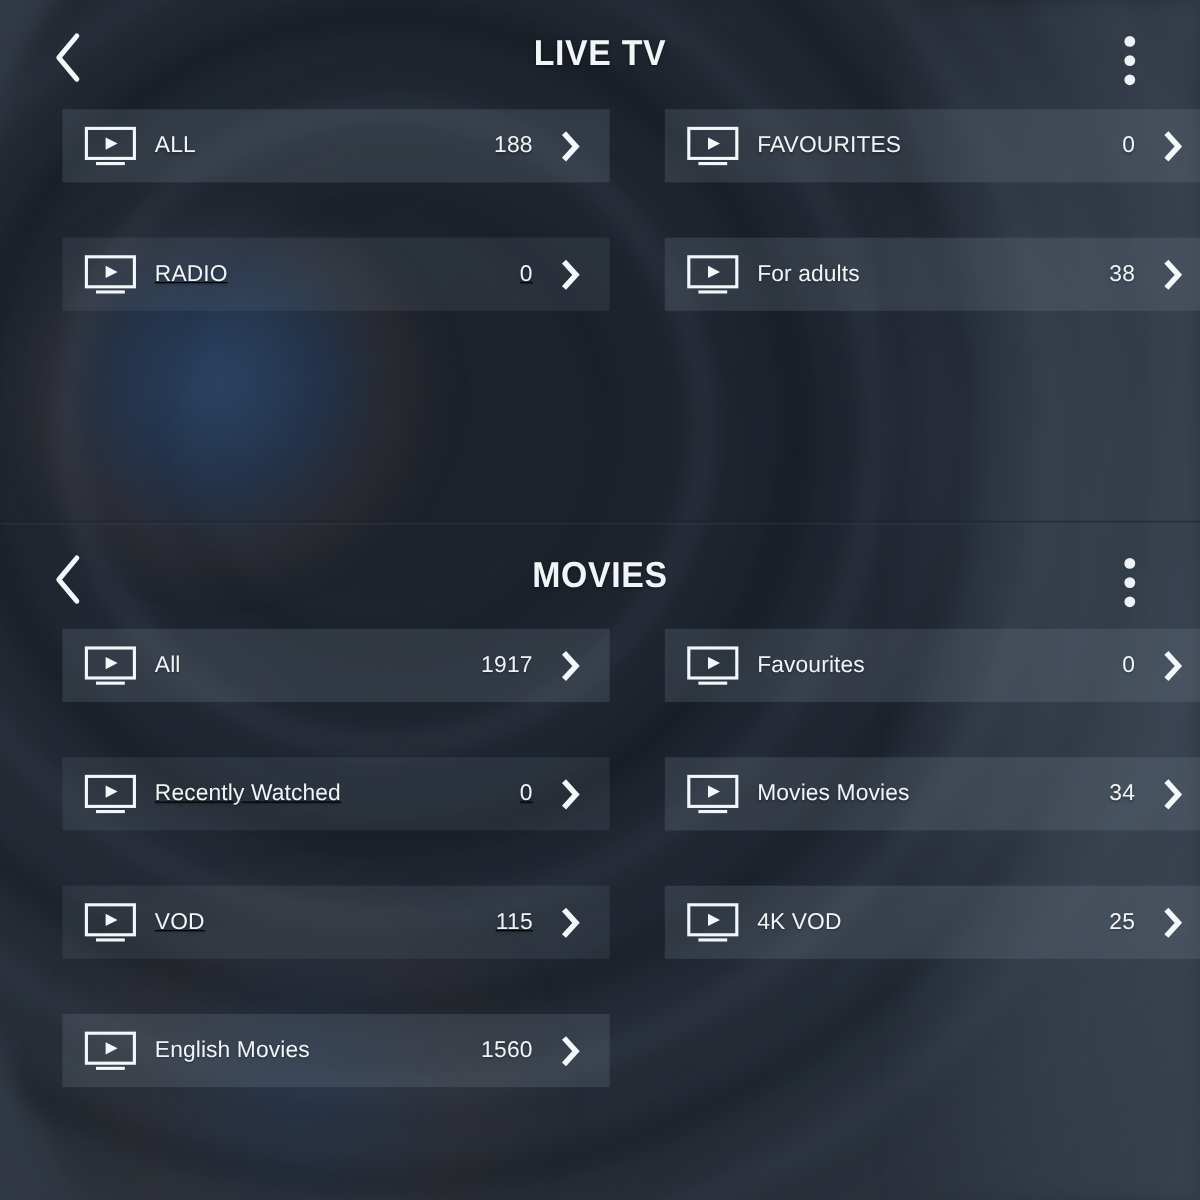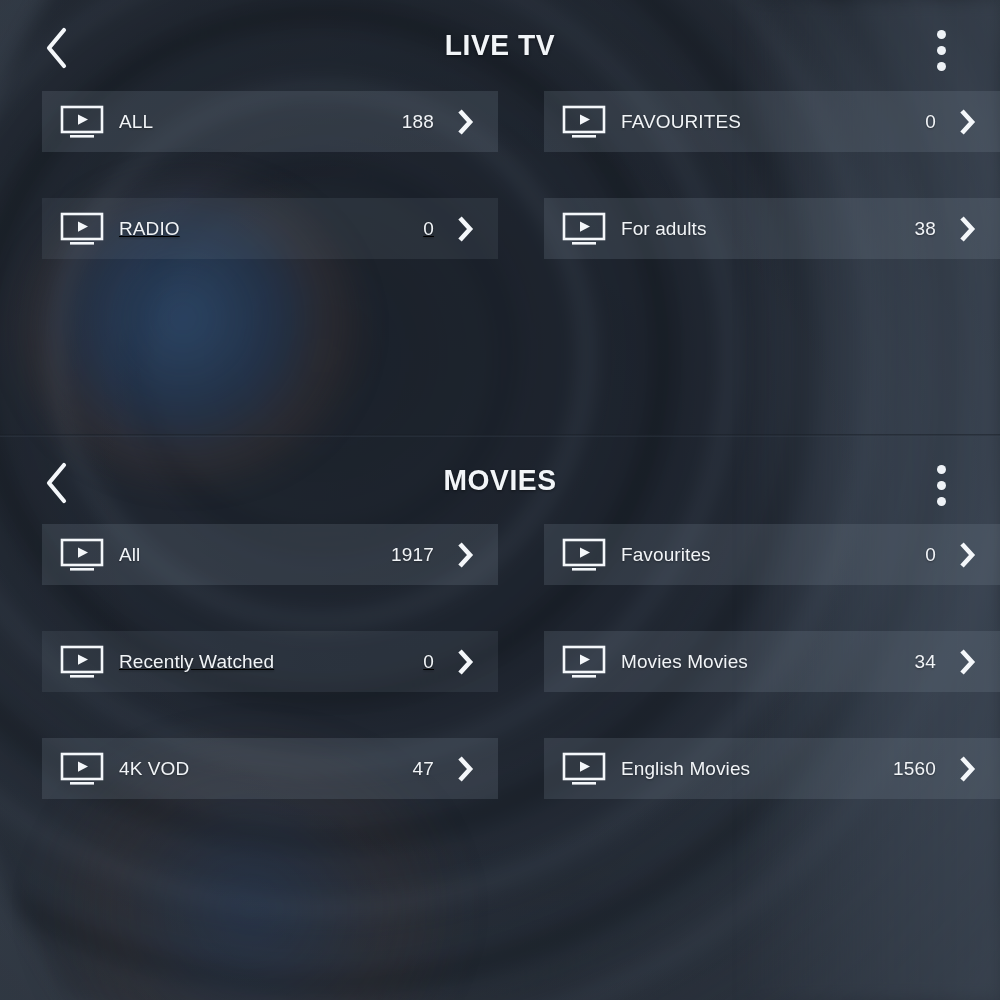--- a/index.html
+++ b/index.html
@@ -137,21 +137,21 @@
   .kebab-btn i {
     display: block;
     width: 9px; height: 9px;
     border-radius: 50%;
     background: #eef2f6;
   }
 
   
   .grid {
     position: absolute;
-    left: 42px;
+    left: 52px;
     width: 916px;
     display: grid;
     grid-template-columns: 456px 456px;
     column-gap: 4px;
     row-gap: 2px;
     gap: 46px;
   }
   #grid-live   { top: 91px; }
   #grid-movies { top: 89px; }
 
@@ -390,31 +390,47 @@
         <span class="tile-label">Movies Movies</span>
         <span class="tile-count">34</span>
         <span class="tile-chevron">
           <svg width="20" height="30" viewBox="0 0 20 30" fill="none">
             <path d="M5 4 L15 15 L5 26" stroke="#f4f7fa" stroke-width="4.6"></path>
           </svg>
         </span>
       </div>
 
 
+      <div class="tile alt">
+        <span class="tv-icon">
+          <svg width="44" height="34" viewBox="0 0 44 34" fill="none">
+            <rect x="2" y="2" width="40" height="25" stroke="#f4f7fa" stroke-width="2.6"></rect>
+            <path d="M18 9.5 L28 14.6 L18 19.7 Z" fill="#f4f7fa"></path>
+            <rect x="10" y="30" width="24" height="2.6" fill="#f4f7fa"></rect>
+          </svg>
+        </span>
+        <span class="tile-label">VOD</span>
+        <span class="tile-count">115</span>
+        <span class="tile-chevron">
+          <svg width="20" height="30" viewBox="0 0 20 30" fill="none">
+            <path d="M5 4 L15 15 L5 26" stroke="#f4f7fa" stroke-width="4.6"></path>
+          </svg>
+        </span>
+      </div>
 
       <div class="tile">
         <span class="tv-icon">
           <svg width="44" height="34" viewBox="0 0 44 34" fill="none">
             <rect x="2" y="2" width="40" height="25" stroke="#f4f7fa" stroke-width="2.6"></rect>
             <path d="M18 9.5 L28 14.6 L18 19.7 Z" fill="#f4f7fa"></path>
             <rect x="10" y="30" width="24" height="2.6" fill="#f4f7fa"></rect>
           </svg>
         </span>
         <span class="tile-label">4K VOD</span>
-        <span class="tile-count">47</span>
+        <span class="tile-count">25</span>
         <span class="tile-chevron">
           <svg width="20" height="30" viewBox="0 0 20 30" fill="none">
             <path d="M5 4 L15 15 L5 26" stroke="#f4f7fa" stroke-width="4.6"></path>
           </svg>
         </span>
       </div>
 
       <div class="tile">
         <span class="tv-icon">
           <svg width="44" height="34" viewBox="0 0 44 34" fill="none">

